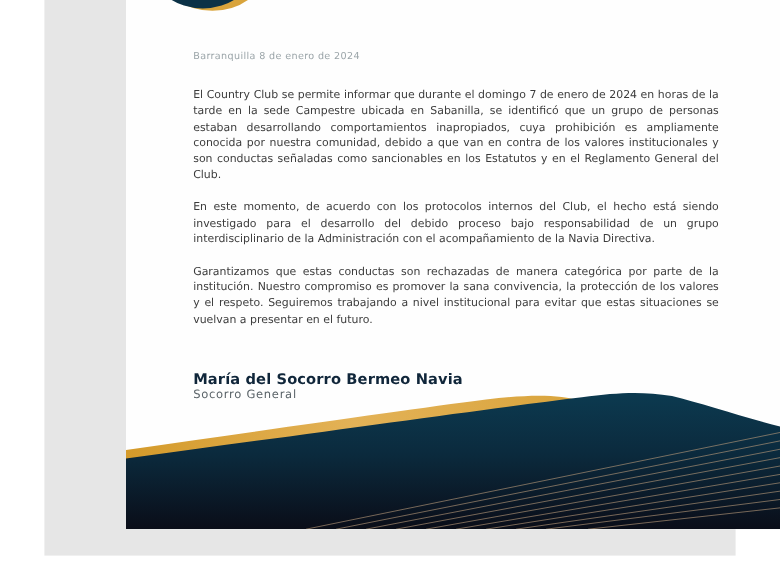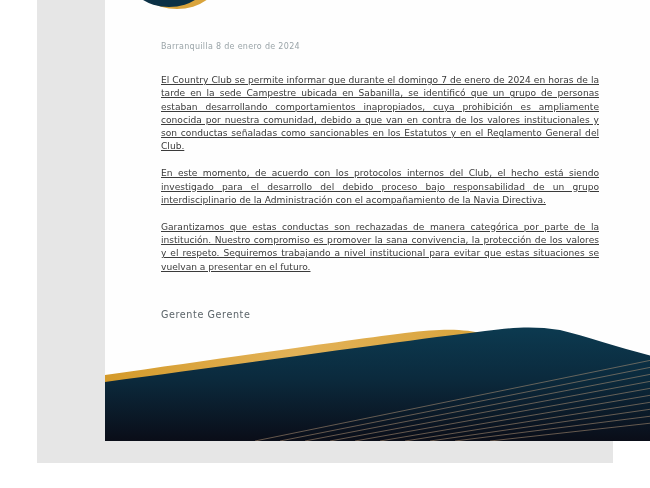--- a/index.html
+++ b/index.html
@@ -15,21 +15,21 @@
     position:absolute; left:68px; top:0; width:547px; height:441px;
     background:#fefefe; overflow:hidden;
   }
   .top-logo { position:absolute; left:20px; top:-40px; width:95px; height:50px; }
   .date {
     position:absolute; left:56px; top:42px;
     font-size:8px; color:#9aa4a8; letter-spacing:0.3px;
   }
   .body-text {
     position:absolute; left:56px; top:74px; width:438px;
-    font-size:9.1px; line-height:13.3px; color:#3b3b3b; text-align:justify;text-decoration:underline;
+    font-size:9.1px; line-height:13.3px; color:#3b3b3b; text-align:justify;
   }
   .body-text p { margin:0 0 13.5px 0; }
   .signature {
     position:absolute; left:56px; top:309px;
   }
   .sig-name {
     font-size:12.2px; font-weight:bold; color:#10263a; letter-spacing:0.1px; line-height:15px;
   }
   .sig-role {
     font-size:9.6px; color:#5b6469; letter-spacing:0.6px; line-height:12px;
@@ -49,21 +49,22 @@
 
     <div class="date">Barranquilla 8 de enero de 2024</div>
 
     <div class="body-text">
       <p>El Country Club se permite informar que durante el domingo 7 de enero de 2024 en horas de la tarde en la sede Campestre ubicada en Sabanilla, se identificó que un grupo de personas estaban desarrollando comportamientos inapropiados, cuya prohibición es ampliamente conocida por nuestra comunidad, debido a que van en contra de los valores institucionales y son conductas señaladas como sancionables en los Estatutos y en el Reglamento General del Club.</p>
       <p>En este momento, de acuerdo con los protocolos internos del Club, el hecho está siendo investigado para el desarrollo del debido proceso bajo responsabilidad de un grupo interdisciplinario de la Administración con el acompañamiento de la Navia Directiva.</p>
       <p>Garantizamos que estas conductas son rechazadas de manera categórica por parte de la institución. Nuestro compromiso es promover la sana convivencia, la protección de los valores y el respeto. Seguiremos trabajando a nivel institucional para evitar que estas situaciones se vuelvan a presentar en el futuro.</p>
     </div>
 
     <div class="signature">
-      <div class="sig-role">Gerente Gerente</div>
+      <div class="sig-name">María del Socorro Bermeo Navia</div>
+      <div class="sig-role">Socorro General</div>
     </div>
 
     <svg class="footer-art" viewBox="0 0 547 121" preserveAspectRatio="none">
       <defs>
         <linearGradient id="navyGrad" x1="0" y1="0" x2="0" y2="1">
           <stop offset="0" stop-color="#0c3a50"></stop>
           <stop offset="0.45" stop-color="#0b2a3d"></stop>
           <stop offset="1" stop-color="#0a0d18"></stop>
         </linearGradient>
         <linearGradient id="goldGrad" x1="0" y1="0" x2="1" y2="0">

